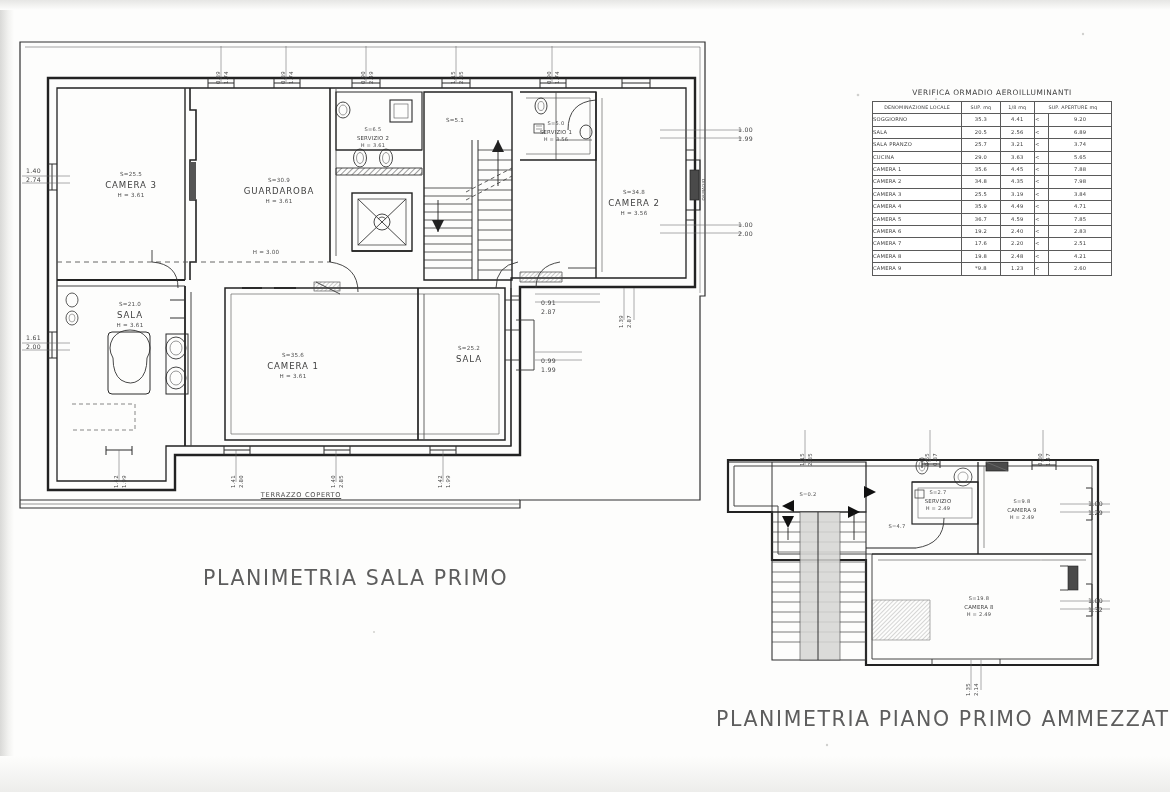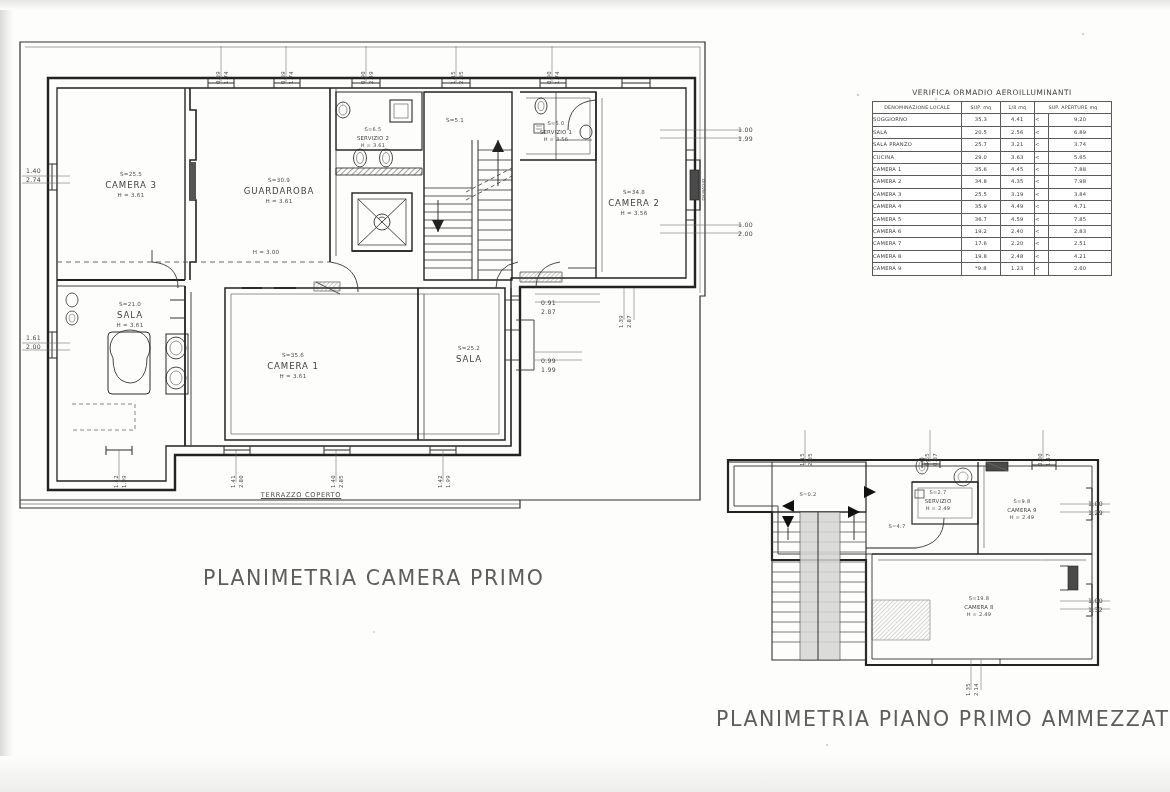--- a/index.html
+++ b/index.html
@@ -577,21 +577,21 @@
       <div class="dim-v" style="left: 1043px; top: 460px;">0.80</div>
       <div class="dim-v" style="left: 1051px; top: 460px;">1.47</div>
       <div class="dim-h" style="left: 1088px; top: 500px;">1.00</div>
       <div class="dim-h" style="left: 1088px; top: 509px;">1.29</div>
       <div class="dim-h" style="left: 1088px; top: 597px;">1.00</div>
       <div class="dim-h" style="left: 1088px; top: 606px;">1.32</div>
       <div class="dim-v" style="left: 971px; top: 690px;">1.35</div>
       <div class="dim-v" style="left: 979px; top: 690px;">2.14</div>
     </div>
 
-  <div class="plan-title" id="title-primo">PLANIMETRIA CAMERA PRIMO</div>
+  <div class="plan-title" id="title-primo">PLANIMETRIA SALA PRIMO</div>
   <div class="plan-title" id="title-ammezzato">PLANIMETRIA PIANO PRIMO AMMEZZATO</div>
 
   <div id="table-wrap">
     <div id="table-title">VERIFICA ORMADIO AEROILLUMINANTI</div>
     <table class="verifica">
       <colgroup>
         <col class="col-name">
           <col class="col-sup">
           <col class="col-ott">
           <col class="col-lt">

